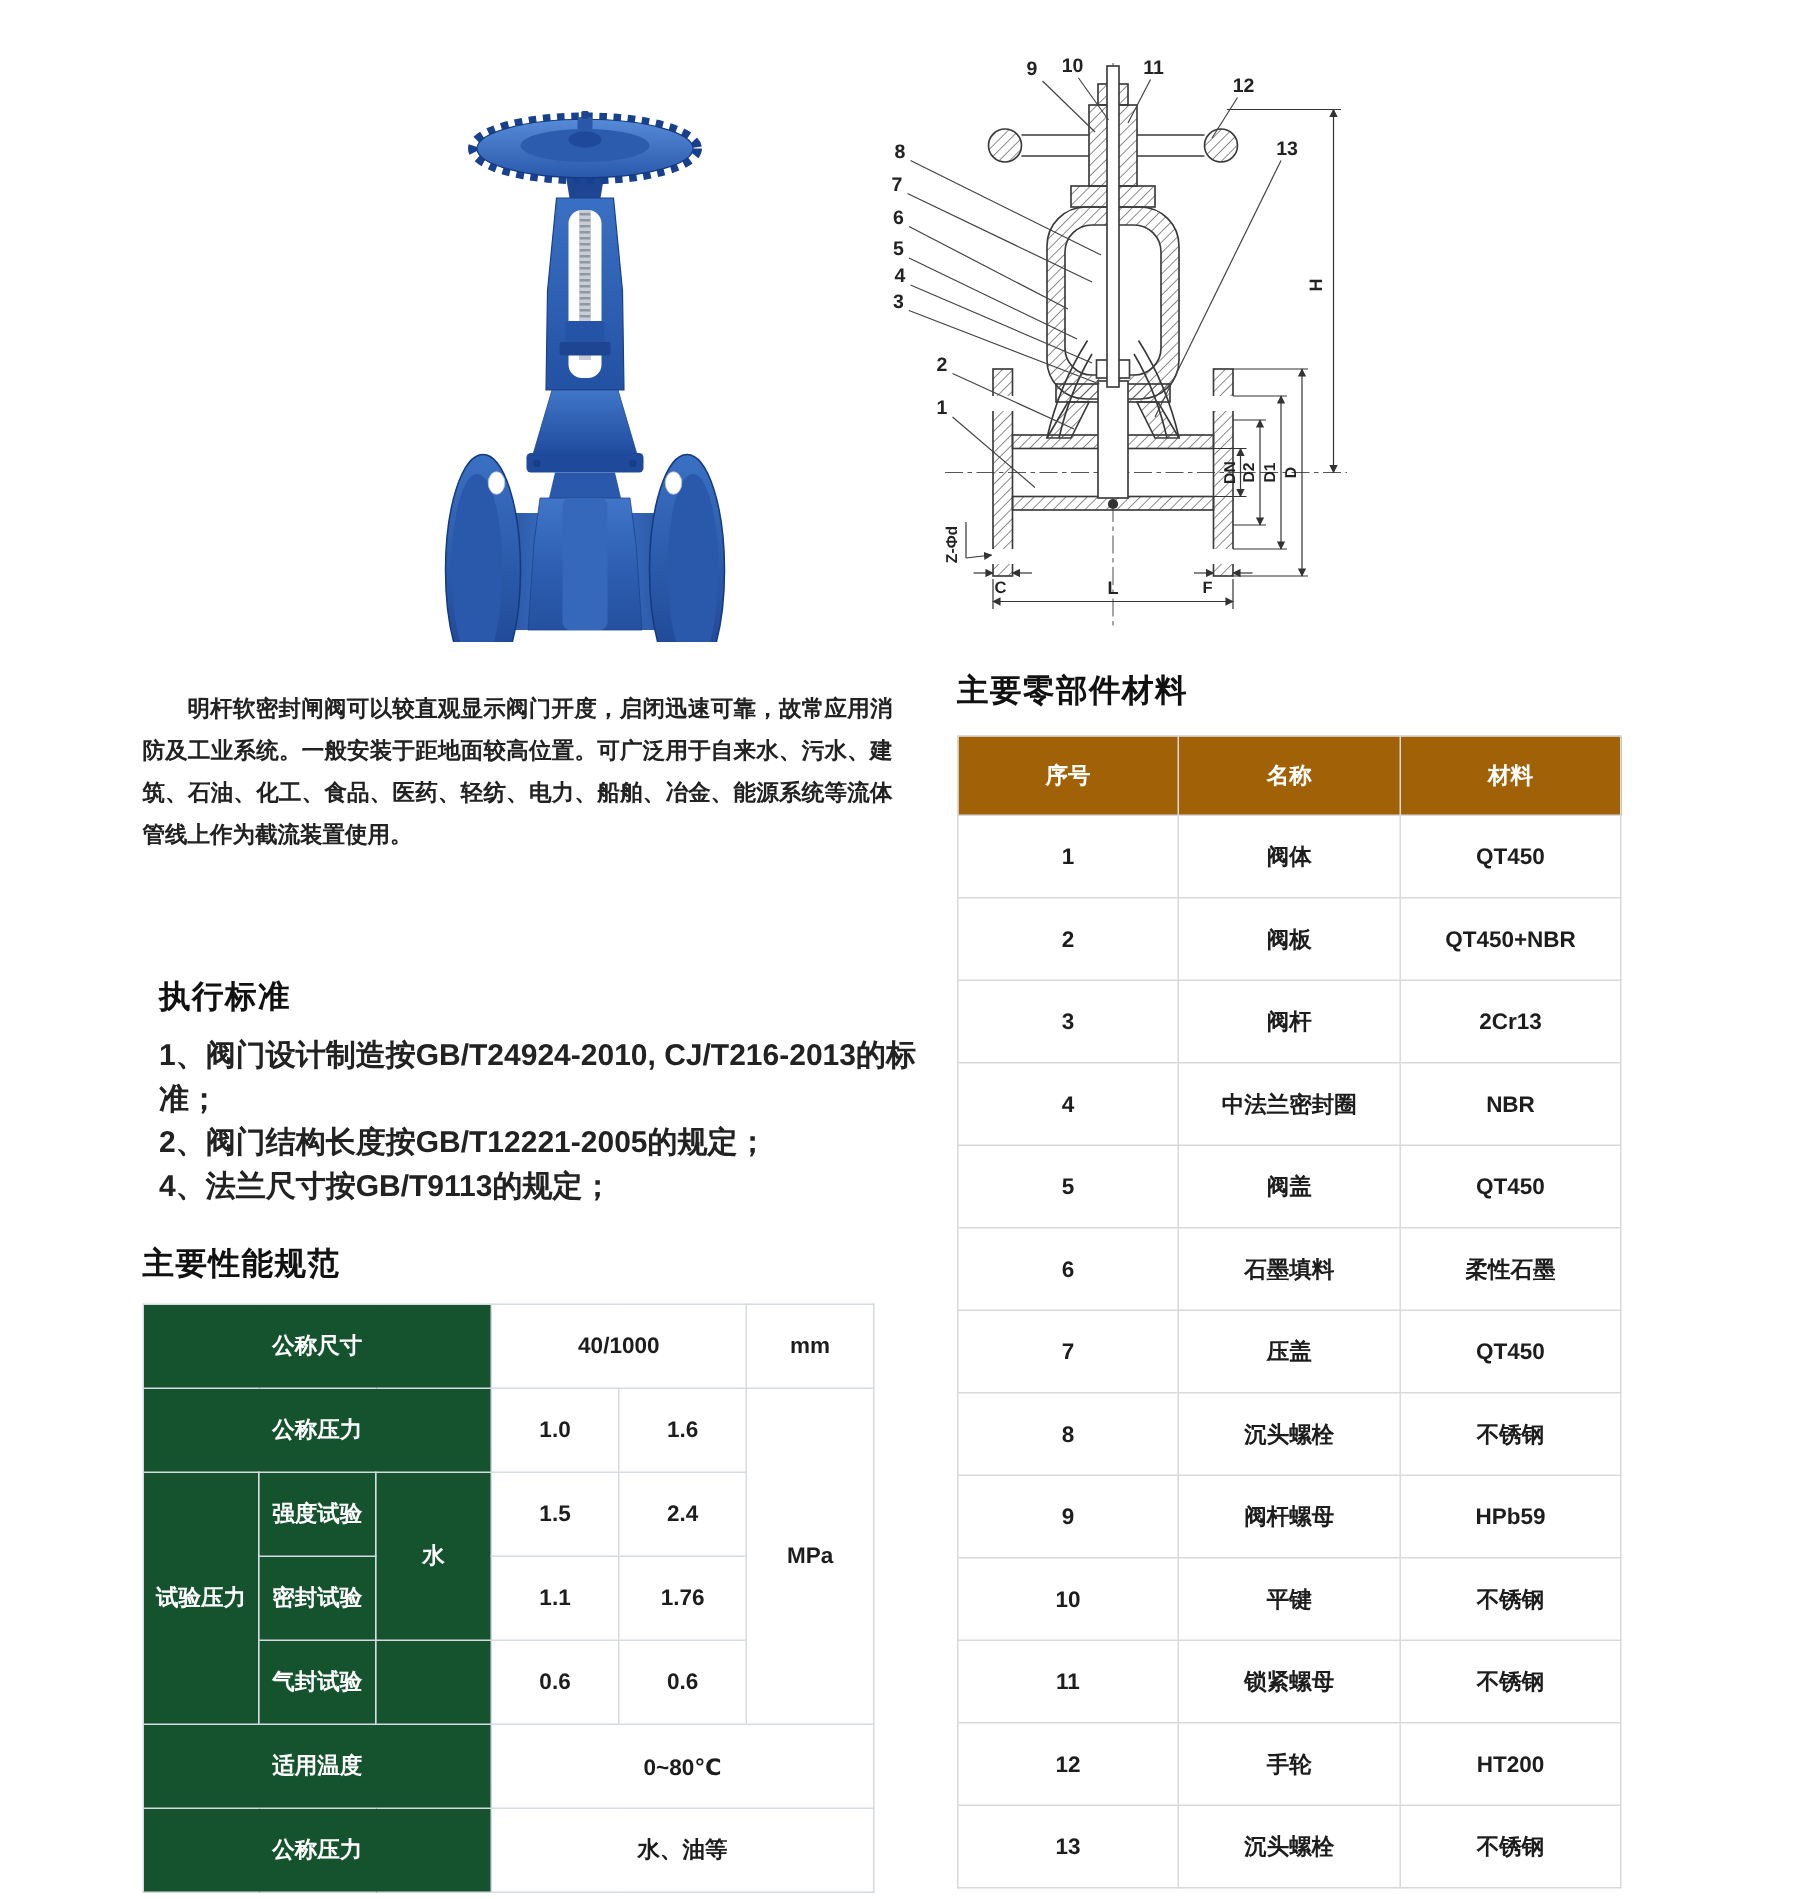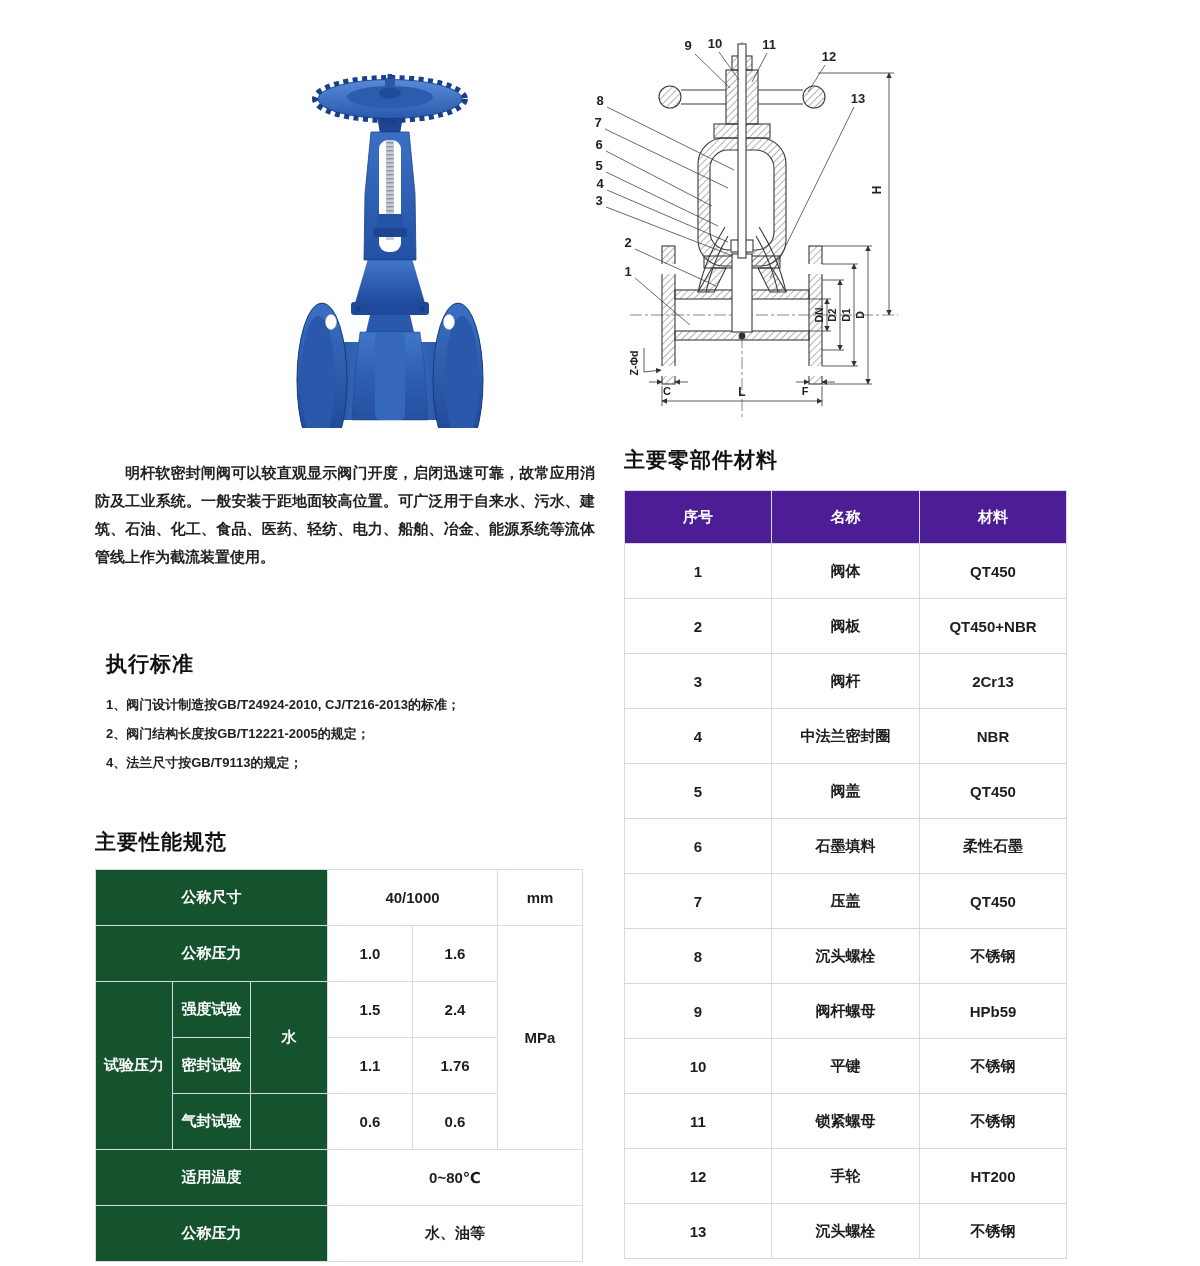--- a/index.html
+++ b/index.html
@@ -4,34 +4,34 @@
 <style>
   html,body{margin:0;padding:0;background:#fff;}
   .page{position:relative;width:1200px;height:1266px;background:#fff;overflow:hidden;
         font-family:"Liberation Sans","DejaVu Sans",sans-serif;color:#1d1d1d;}
   .sec-title{font-size:21px;font-weight:700;color:#111;margin:0;letter-spacing:1px;}
   .overview{position:absolute;left:95px;top:446px;width:500px;}
   .overview p{margin:13px 0 0;font-size:15px;line-height:28px;font-weight:600;color:#222;
               text-indent:2em;text-align:justify;}
   .standards{position:absolute;left:106px;top:650px;width:510px;}
   .standards ul{list-style:none;margin:12px 0 0;padding:0;}
-  .standards li{font-size:13px;line-height:29px;font-weight:600;color:#222;}
+  .standards li{font-size:20px;line-height:29px;font-weight:600;color:#222;}
   .performance{position:absolute;left:95px;top:828px;}
-  .materials{position:absolute;left:624px;top:446px;}
+  .materials{position:absolute;left:638px;top:446px;}
   table{border-collapse:collapse;table-layout:fixed;}
   .perf-table{width:487px;margin-top:13px;}
   .perf-table tr{height:56px;}
   .perf-table th,.perf-table td{border:1px solid #d5dae3;font-size:15px;font-weight:600;
        text-align:center;vertical-align:middle;padding:0;}
   .perf-table th{background:#14532d;color:#fff;}
   .perf-table td{background:#fff;color:#1d1d1d;margin-left:32px;}
   .mat-table{width:442px;margin-top:16px;}
   .mat-table thead tr{height:53px;}
   .mat-table tbody tr{height:55px;}
-  .mat-table th{background:#4c1d95;color:#fff;font-size:15px;font-weight:600;border:1px solid #d5dae3;}
+  .mat-table th{background:#a16207;color:#fff;font-size:15px;font-weight:600;border:1px solid #d5dae3;}
   .mat-table td{border:1px solid #d9d9d9;background:#fff;font-size:15px;font-weight:600;
        text-align:center;vertical-align:middle;color:#1d1d1d;}
   .photo{position:absolute;left:288px;top:66px;width:204px;height:362px;}
   .drawing{position:absolute;left:578px;top:18px;width:390px;height:424px;}
   .drawing text{font-family:"Liberation Sans","DejaVu Sans",sans-serif;fill:#222;}
 </style>
 </head>
 <body>
 
 <div class="page">

